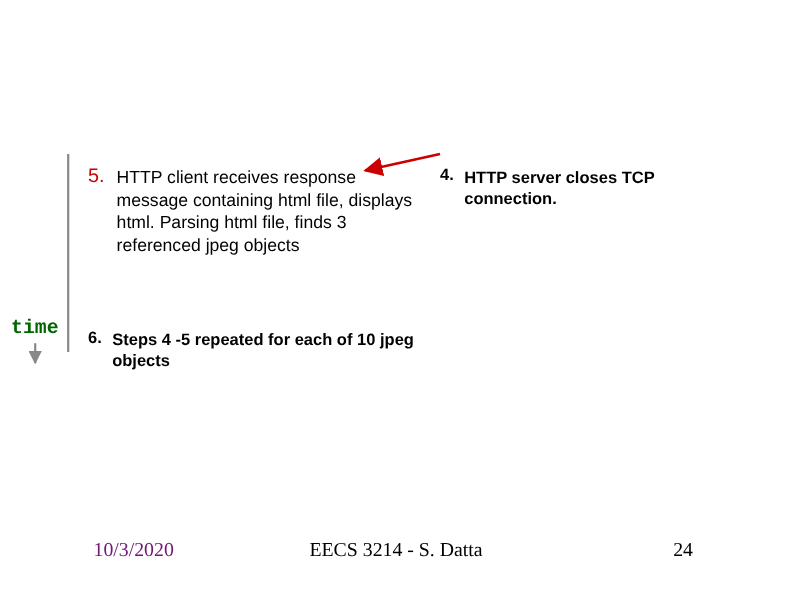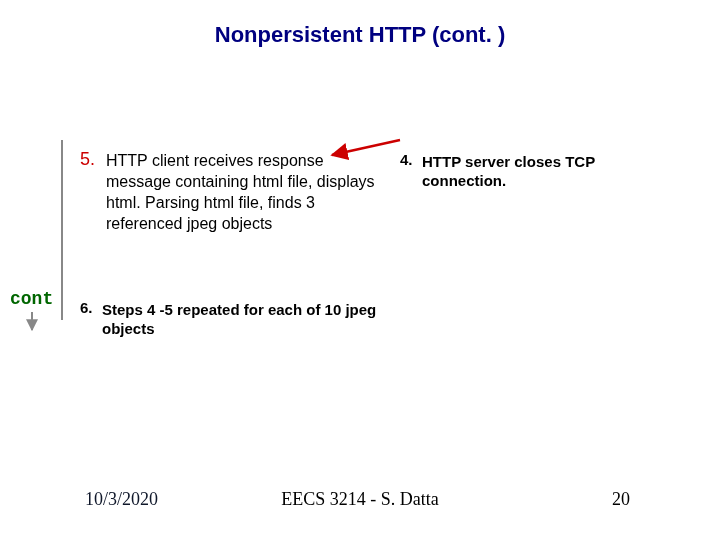--- a/index.html
+++ b/index.html
@@ -84,21 +84,21 @@
     font-weight: bold;
     font-size: 18px;
     color: #006600;
   }
   .footer-date {
     position: absolute;
     bottom: 30px;
     left: 85px;
     font-family: "Times New Roman", Times, serif;
     font-size: 18px;
-    color: #0f172a;
+    color: #701a75;
   }
   .footer-center {
     position: absolute;
     bottom: 30px;
     left: 0;
     width: 720px;
     text-align: center;
     font-family: "Times New Roman", Times, serif;
     font-size: 18px;
     color: #000;
@@ -115,53 +115,52 @@
     position: absolute;
     top: 0;
     left: 0;
   }
 </style>
 </head>
 <body>
 
 <div class="slide">
 
-  <div class="title">Nonpersistent HTTP (cont. )</div>
 
   <svg class="svg-layer" width="720" height="540">
     <defs>
       <marker id="arr-red" viewBox="0 0 10 10" refX="9" refY="5" markerWidth="7" markerHeight="7" orient="auto-start-reverse">
         <path d="M 0 0 L 10 5 L 0 10 z" fill="#cc0000"></path>
       </marker>
       <marker id="arr-grey" viewBox="0 0 10 10" refX="9" refY="5" markerWidth="6" markerHeight="6" orient="auto-start-reverse">
         <path d="M 0 0 L 10 5 L 0 10 z" fill="#888"></path>
       </marker>
     </defs>
 
     <line x1="62" y1="140" x2="62" y2="320" stroke="#888" stroke-width="2"></line>
 
     <line x1="32" y1="312" x2="32" y2="330" stroke="#888" stroke-width="2" marker-end="url(#arr-grey)"></line>
 
     <line x1="400" y1="140" x2="332" y2="155" stroke="#cc0000" stroke-width="2.5" marker-end="url(#arr-red)"></line>
   </svg>
 
-  <div class="time-label">cont</div>
+  <div class="time-label">time</div>
 
   <div class="step5">
     <span class="num">5.</span>
     <span class="body">HTTP client receives response message containing html file, displays html.  Parsing html file, finds 3 referenced jpeg objects</span>
   </div>
 
   <div class="step4">
     <span>4.</span>
     <span class="body">HTTP server closes TCP connection.</span>
   </div>
 
   <div class="step6">
     <span>6.</span>
     <span class="body">Steps 4 -5 repeated for each of 10 jpeg objects</span>
   </div>
 
   <div class="footer-date">10/3/2020</div>
   <div class="footer-center">EECS 3214 - S. Datta</div>
-  <div class="footer-page">20</div>
+  <div class="footer-page">24</div>
 
 </div>
 
 </body></html>

